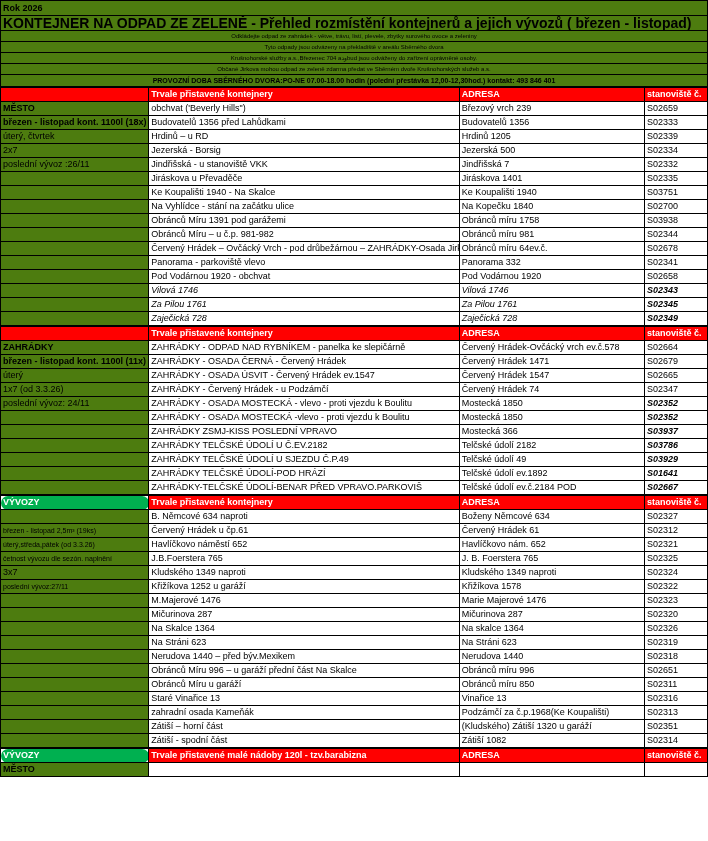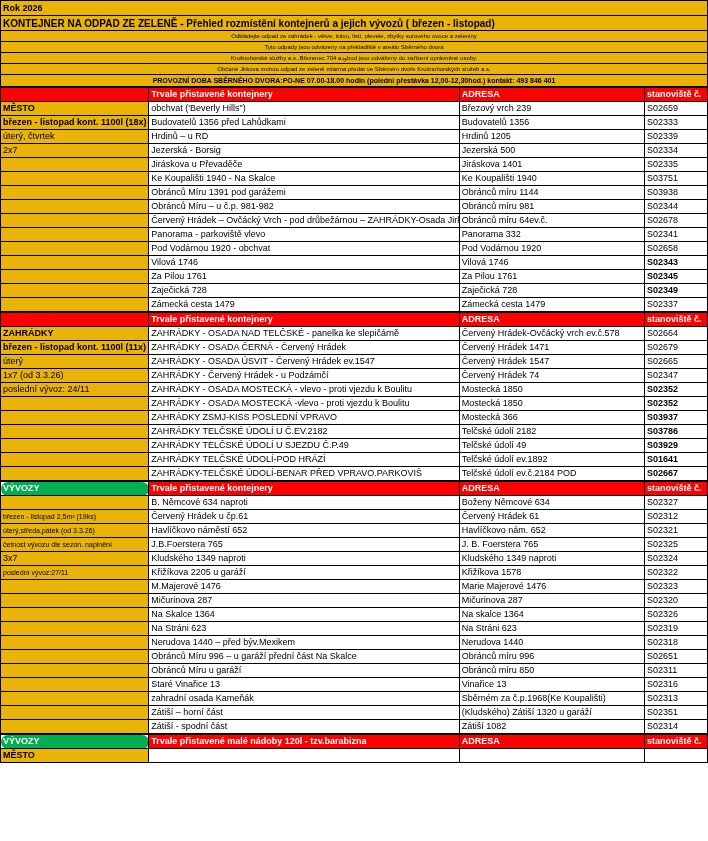--- a/index.html
+++ b/index.html
@@ -1,24 +1,24 @@
 <!DOCTYPE html>
 <html><head>
 <meta charset="utf-8">
 <style>
   html,body{margin:0;padding:0;background:#ffffff;}
   body{font-family:"Liberation Sans",sans-serif;font-size:9px;color:#000;}
   .page{width:708px;height:841px;position:relative;overflow:hidden;background:#fff;}
   table{border-collapse:collapse;table-layout:fixed;width:708px;}
   td{border:1px solid #000;padding:0 2px;vertical-align:middle;overflow:hidden;white-space:nowrap;font-size:9px;line-height:11px;height:13px;}
-  .yellow{background:#eab308;}
+  .yellow{background:#4d7c0f;}
   .red{background:#ff0000;}
   .green{background:#00b050;border-radius:7px;}
   .b{font-weight:bold;}
-  .i{}
+  .i{font-style:italic;}
   .c{text-align:center;}
   .tiny{font-size:6px;line-height:8px;}
   .tiny7{font-size:7px;line-height:9px;}
   .sect-hdr td{font-weight:bold;}
   .whitetxt{color:#ffffff;margin-top:22px;}
   .rowh{height:13px;}
   .colA{width:148px;}
   .colB{width:310px;}
   .colC{width:185px;}
   .colD{width:63px;}
@@ -28,21 +28,21 @@
 <body>
 
 <div class="page">
 
   <table>
     <tbody>
         <tr class="rowh">
       <td class="yellow b" colspan="4" style="height:14px;">Rok 2026</td>
     </tr>
     <tr>
-      <td class="yellow b" colspan="4" style="height:14px;font-size:10px;">KONTEJNER NA ODPAD ZE ZELENĚ - Přehled rozmístění kontejnerů a jejich vývozů ( březen - listopad)</td>
+      <td class="yellow b" colspan="4" style="height:14px;font-size:14px;">KONTEJNER NA ODPAD ZE ZELENĚ - Přehled rozmístění kontejnerů a jejich vývozů ( březen - listopad)</td>
     </tr>
     <tr>
       <td class="yellow c tiny" colspan="4" style="height:10px;">Odkládejte odpad ze zahrádek - větve, trávu, listí, plevele, zbytky surového ovoce a zeleniny</td>
     </tr>
     <tr>
       <td class="yellow c tiny" colspan="4" style="height:10px;">Tyto odpady jsou odvázeny na překladiště v areálu Sběrného dvora</td>
     </tr>
     <tr>
       <td class="yellow c tiny" colspan="4" style="height:10px;">Krušnohorské služby a.s.,Březenec 704 aودbud jsou odváženy do zařízení oprávněné osoby.</td>
     </tr>
@@ -87,35 +87,47 @@
       <td>Hrdinů 1205</td>
       <td>S02339</td>
     </tr>
     <tr>
       <td class="yellow">2x7</td>
       <td>Jezerská - Borsig</td>
       <td>Jezerská 500</td>
       <td>S02334</td>
     </tr>
     <tr>
+      <td class="yellow">poslední vývoz :26/11</td>
+      <td>Jindřišská - u stanoviště VKK</td>
+      <td>Jindřišská 7</td>
+      <td>S02332</td>
+    </tr>
+    <tr>
       <td class="yellow"></td>
       <td>Jiráskova u Převaděče</td>
       <td>Jiráskova 1401</td>
       <td>S02335</td>
     </tr>
     <tr>
       <td class="yellow"></td>
       <td>Ke Koupališti 1940 - Na Skalce</td>
       <td>Ke Koupališti 1940</td>
       <td>S03751</td>
     </tr>
     <tr>
       <td class="yellow"></td>
+      <td>Na Vyhlídce - stání na začátku ulice</td>
+      <td>Na Kopečku 1840</td>
+      <td>S02700</td>
+    </tr>
+    <tr>
+      <td class="yellow"></td>
       <td>Obránců Míru 1391 pod garážemi</td>
-      <td>Obránců míru 1144</td>
+      <td>Obránců míru 1758</td>
       <td>S03938</td>
     </tr>
     <tr>
       <td class="yellow"></td>
       <td>Obránců Míru – u č.p. 981-982</td>
       <td>Obránců míru 981</td>
       <td>S02344</td>
     </tr>
     <tr>
       <td class="yellow"></td>
@@ -145,47 +157,41 @@
       <td class="yellow"></td>
       <td class="i">Za Pilou 1761</td>
       <td class="i">Za Pilou 1761</td>
       <td class="i b">S02345</td>
     </tr>
     <tr>
       <td class="yellow"></td>
       <td class="i">Zaječická 728</td>
       <td class="i">Zaječická 728</td>
       <td class="i b">S02349</td>
-    </tr>
-    <tr>
-      <td class="yellow"></td>
-      <td>Zámecká cesta 1479</td>
-      <td>Zámecká cesta 1479</td>
-      <td>S02337</td>
     </tr>
   </tbody>
     </table>
 
   <table>
     <colgroup>
         <col class="colA">
         <col class="colB">
         <col class="colC">
         <col class="colD">
       </colgroup>
     <tbody>
         <tr class="sect-hdr">
       <td class="red"></td>
       <td class="red whitetxt">Trvale přistavené kontejnery</td>
       <td class="red whitetxt">ADRESA</td>
       <td class="red whitetxt">stanoviště č.</td>
     </tr>
     <tr>
       <td class="yellow b">ZAHRÁDKY</td>
-      <td>ZAHRÁDKY - OSADA NAD TELČSKÉ - panelka ke slepičárně</td>
+      <td>ZAHRÁDKY - ODPAD NAD RYBNÍKEM - panelka ke slepičárně</td>
       <td>Červený Hrádek-Ovčácký vrch ev.č.578</td>
       <td>S02664</td>
     </tr>
     <tr>
       <td class="yellow b">březen - listopad kont. 1100l (11x)</td>
       <td>ZAHRÁDKY - OSADA ČERNÁ - Červený Hrádek</td>
       <td>Červený Hrádek 1471</td>
       <td>S02679</td>
     </tr>
     <tr>
@@ -284,21 +290,21 @@
       <td>S02325</td>
     </tr>
     <tr>
       <td class="yellow">3x7</td>
       <td>Kludského 1349 naproti</td>
       <td>Kludského 1349 naproti</td>
       <td>S02324</td>
     </tr>
     <tr>
       <td class="yellow tiny7">poslední vývoz:27/11</td>
-      <td>Křižíkova 2205 u garáží</td>
+      <td>Křižíkova 1252 u garáží</td>
       <td>Křižíkova 1578</td>
       <td>S02322</td>
     </tr>
     <tr>
       <td class="yellow"></td>
       <td>M.Majerové 1476</td>
       <td>Marie Majerové 1476</td>
       <td>S02323</td>
     </tr>
     <tr>
@@ -339,21 +345,21 @@
     </tr>
     <tr>
       <td class="yellow"></td>
       <td>Staré Vinařice 13</td>
       <td>Vinařice 13</td>
       <td>S02316</td>
     </tr>
     <tr>
       <td class="yellow"></td>
       <td>zahradní osada Kameňák</td>
-      <td>Sběrném za č.p.1968(Ke Koupališti)</td>
+      <td>Podzámčí za č.p.1968(Ke Koupališti)</td>
       <td>S02313</td>
     </tr>
     <tr>
       <td class="yellow"></td>
       <td>Zátiší – horní část</td>
       <td>(Kludského) Zátiší 1320 u garáží</td>
       <td>S02351</td>
     </tr>
     <tr>
       <td class="yellow"></td>

